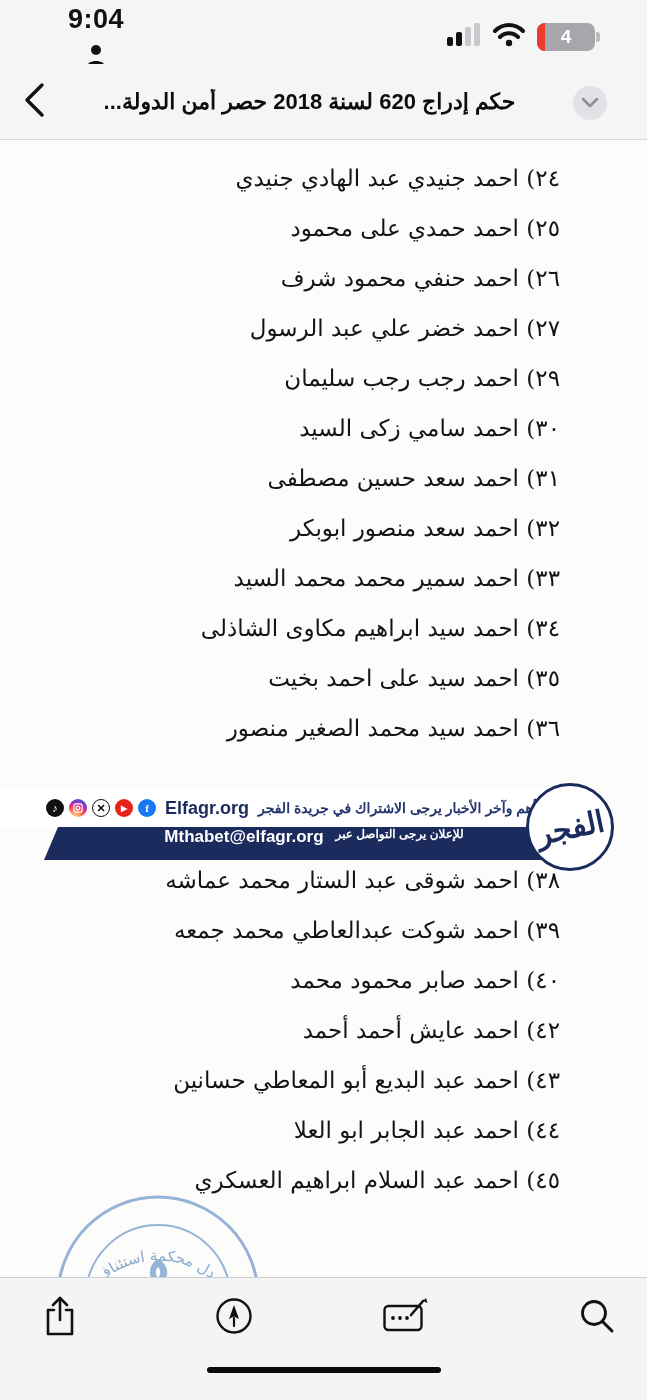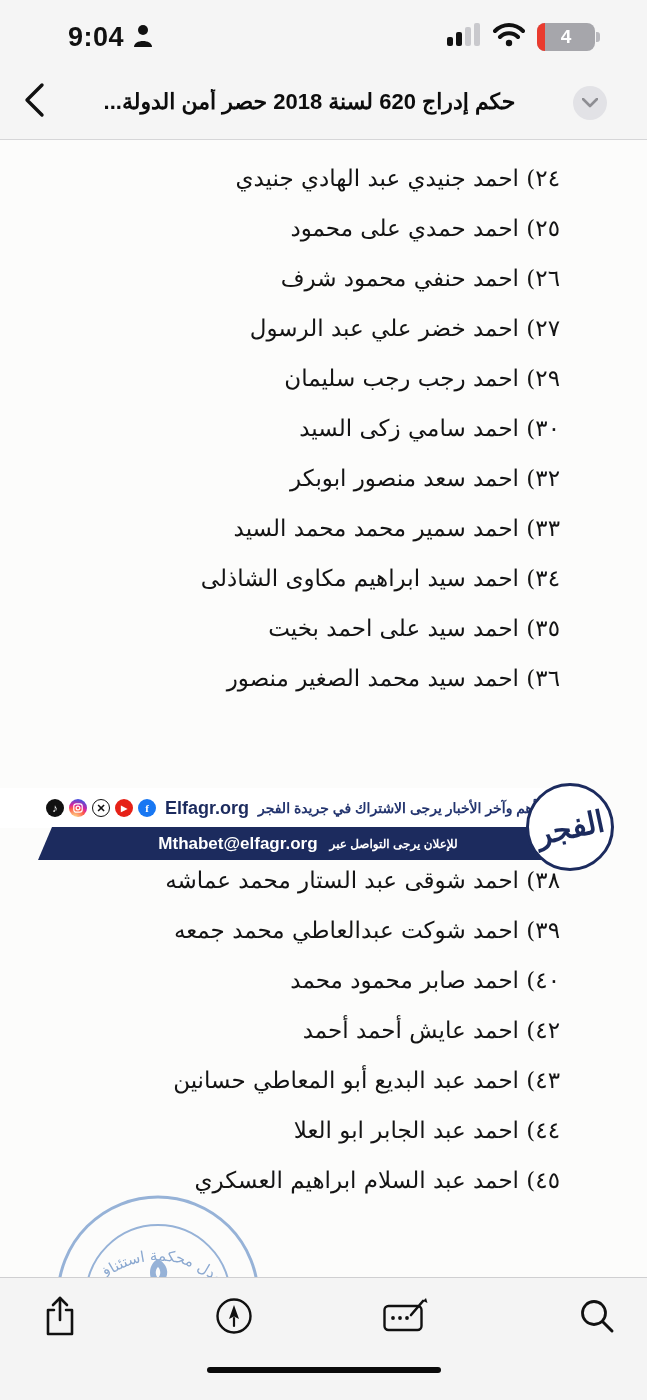--- a/index.html
+++ b/index.html
@@ -9,21 +9,21 @@
     background:#fbfbfb; overflow:hidden;
     font-family:"Liberation Sans", sans-serif;
   }
 
   
   .status-bar {
     position:absolute; top:0; left:0; width:647px; height:64px;
     background:#f5f5f5; display:flex; align-items:center; justify-content:space-between;
     padding:10px 52px 0 68px;
   }
-  .sb-left { display:flex; align-items:center; gap:8px; }
+  .sb-left { display:flex; align-items:center; gap:8px;flex-direction:column; }
   .sb-time { font-size:27px; font-weight:bold; color:#111; letter-spacing:.5px; }
   .sb-right { display:flex; align-items:center; gap:12px; }
   .battery { position:relative; width:58px; height:28px; }
   .battery .body { position:absolute; inset:0; background:#a6a6ab; border-radius:8px; overflow:hidden; }
   .battery .sliver { position:absolute; left:0; top:0; width:8px; height:100%; background:#ea3b2e; }
   .battery .pct { position:absolute; inset:0; display:flex; align-items:center; justify-content:center;
                   color:#fff; font-size:19px; font-weight:bold; }
   .battery .nub { position:absolute; right:-5px; top:9px; width:4px; height:10px; background:#b9b9be; border-radius:0 3px 3px 0; }
 
   
@@ -63,22 +63,22 @@
   .soc { width:18px; height:18px; border-radius:50%; display:flex; align-items:center; justify-content:center;
          font-size:11px; font-weight:bold; color:#fff; flex:0 0 auto; }
   .soc-tiktok { background:#111; }
   .soc-instagram { background:radial-gradient(circle at 30% 110%, #fdf497 0%, #fd5949 45%, #d6249f 60%, #285aeb 90%); }
   .soc-x { background:#fff; border:1.5px solid #111; color:#111; }
   .soc-youtube { background:#e62117; font-size:8px; }
   .soc-facebook { background:#1877f2; font-family:"Liberation Serif",serif; }
   .site-name { color:#1c2b5e; font-weight:bold; font-size:18px; margin:0 4px; }
   .subscribe-text { direction:rtl; color:#24356f; font-size:14px; font-weight:bold; white-space:nowrap; }
   .banner .line2 {
-    position:absolute; top:39px; left:38px; width:540px; height:33px; background:#1c2b5e;
-    display:flex; align-items:center; justify-content:center; gap:12px;
+    position:absolute; top:39px; left:44px; width:540px; height:33px; background:#1c2b5e;
+    display:flex; align-items:flex-start; justify-content:center; gap:12px;
     clip-path:polygon(14px 0, 100% 0, 100% 100%, 0 100%);
   }
   .ad-text { color:#fff; font-size:12px; font-weight:bold; direction:rtl; }
   .ad-email { color:#fff; font-size:17px; font-weight:bold; }
   .fajr-logo {
     position:absolute; top:-5px; right:33px; width:88px; height:88px; border-radius:50%;
     background:#fff; border:3px solid #1c2b5e; display:flex; align-items:center; justify-content:center;
   }
   .fajr-logo span {
     font-family:"DejaVu Serif", serif; color:#1c2b5e; font-weight:bold; font-size:30px;
@@ -162,20 +162,21 @@
   </div>
 
   <div class="doc">
     <div class="entries entries-top">
         <div class="doc-row" dir="rtl">٢٤) احمد جنيدي عبد الهادي جنيدي</div>
         <div class="doc-row" dir="rtl">٢٥) احمد حمدي على محمود</div>
         <div class="doc-row" dir="rtl">٢٦) احمد حنفي محمود شرف</div>
         <div class="doc-row" dir="rtl">٢٧) احمد خضر علي عبد الرسول</div>
         <div class="doc-row" dir="rtl">٢٩) احمد رجب رجب سليمان</div>
         <div class="doc-row" dir="rtl">٣٠) احمد سامي زكى السيد</div>
+        <div class="doc-row" dir="rtl">٣١) احمد سعد حسين مصطفى</div>
         <div class="doc-row" dir="rtl">٣٢) احمد سعد منصور ابوبكر</div>
         <div class="doc-row" dir="rtl">٣٣) احمد سمير محمد محمد السيد</div>
         <div class="doc-row" dir="rtl">٣٤) احمد سيد ابراهيم مكاوى الشاذلى</div>
         <div class="doc-row" dir="rtl">٣٥) احمد سيد على احمد بخيت</div>
         <div class="doc-row" dir="rtl">٣٦) احمد سيد محمد الصغير منصور</div>
       </div>
     <div class="entries entries-bottom">
         <div class="doc-row" dir="rtl">٣٨) احمد شوقى عبد الستار محمد عماشه</div>
         <div class="doc-row" dir="rtl">٣٩) احمد شوكت عبدالعاطي محمد جمعه</div>
         <div class="doc-row" dir="rtl">٤٠) احمد صابر محمود محمد</div>

